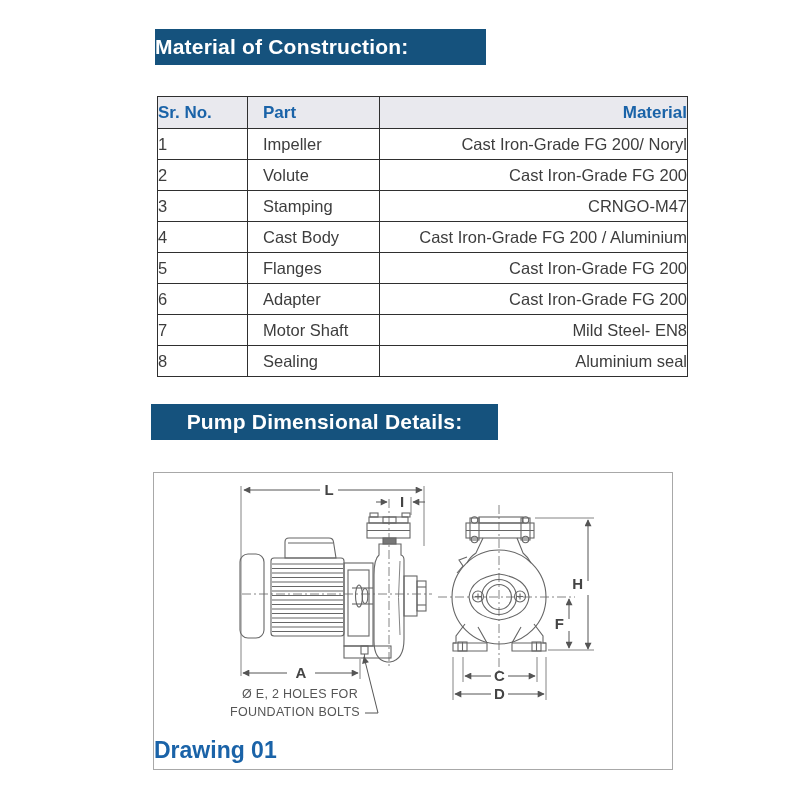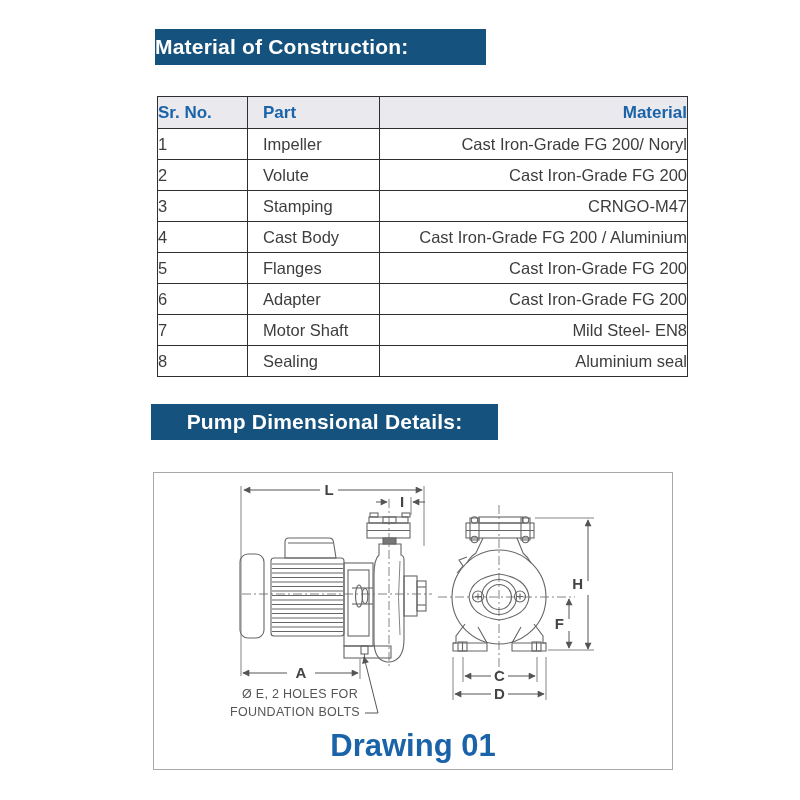--- a/index.html
+++ b/index.html
@@ -40,22 +40,22 @@
   table.materials .c0{width:90px;text-align:left;}
   table.materials .c1{width:132px;text-align:left;padding-left:15px;}
   table.materials .c2{width:308px;text-align:right;padding-left:15px;}
 
   .drawing-box{
     position:absolute;left:153px;top:472px;width:520px;height:298px;
     border:1px solid #a8a8a8;box-sizing:border-box;background:#fff;
   }
   .drawing-box svg{position:absolute;left:0;top:0;}
   .caption{
-    position:absolute;left:0;right:0;bottom:5px;text-align:center;
-    font-size:31px;font-weight:bold;color:var(--accent-blue);
+    position:absolute;left:0;right:0;bottom:5px;text-align:left;
+    font-size:23px;font-weight:bold;color:var(--accent-blue);
   }
 
   svg .outline{stroke:var(--line-gray);stroke-width:1.1;fill:none;}
   svg .thin{stroke:#777;stroke-width:0.9;fill:none;}
   svg .dim{stroke:#555;stroke-width:1;fill:none;}
   svg .center{stroke:#777;stroke-width:0.9;fill:none;stroke-dasharray:9 3 2 3;}
   svg text.dimlabel{font-family:"Liberation Sans",sans-serif;font-size:15px;font-weight:bold;fill:#444;}
   svg text.note{font-family:"Liberation Sans",sans-serif;font-size:12.5px;fill:#555;letter-spacing:.3px;}
 </style>
 </head>

